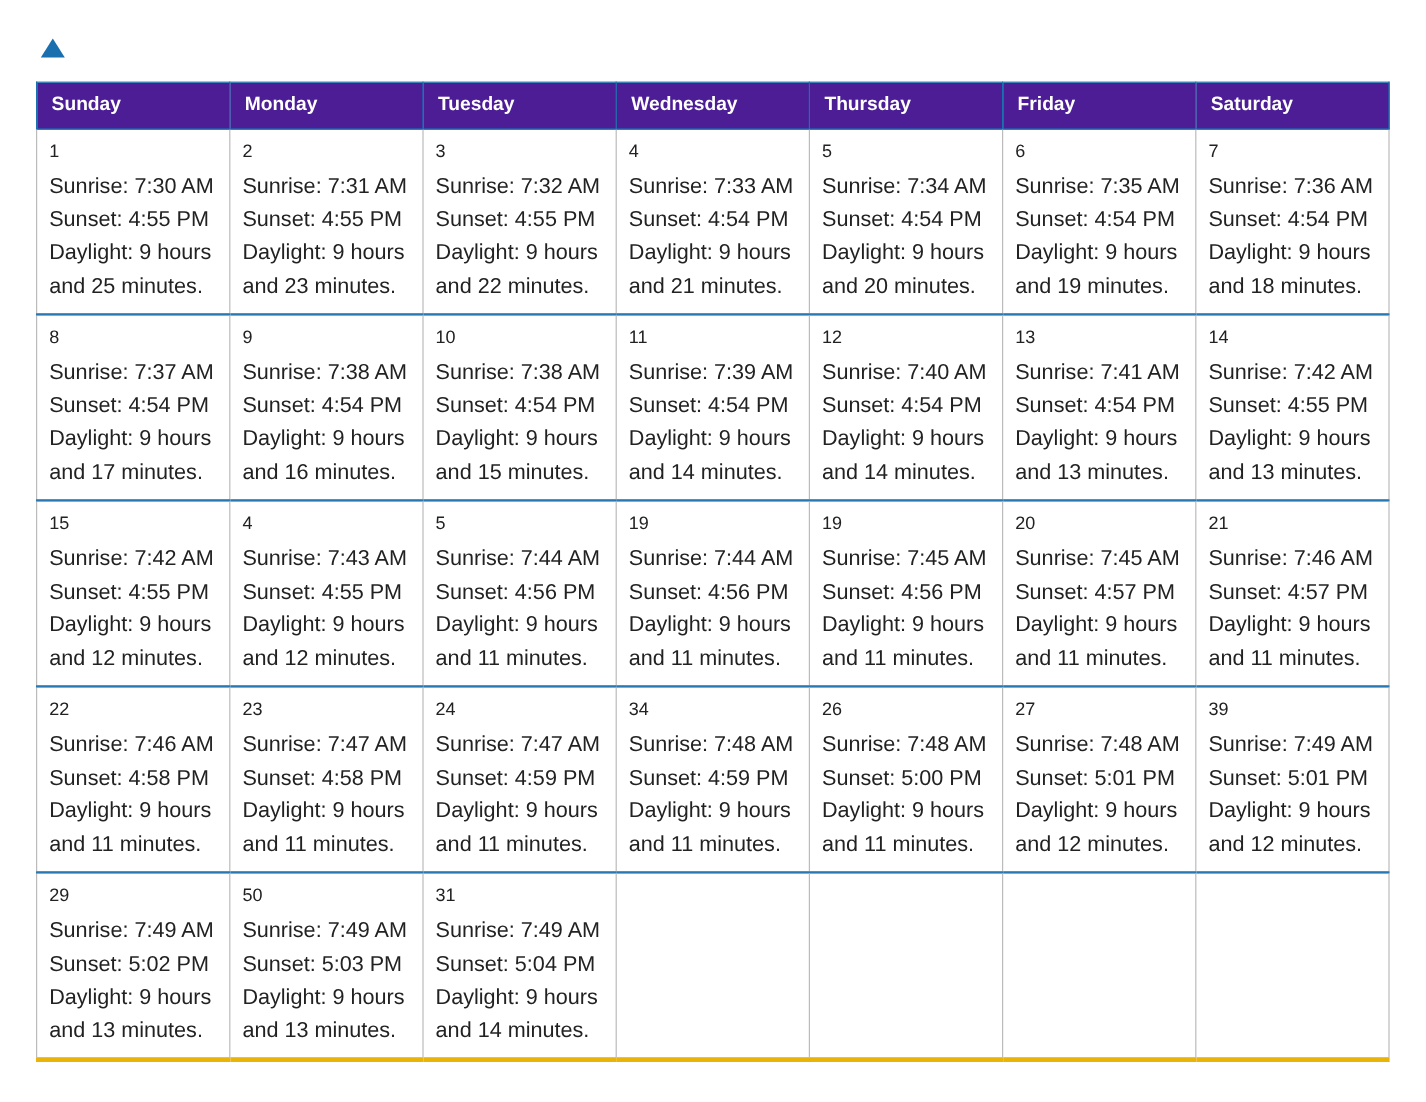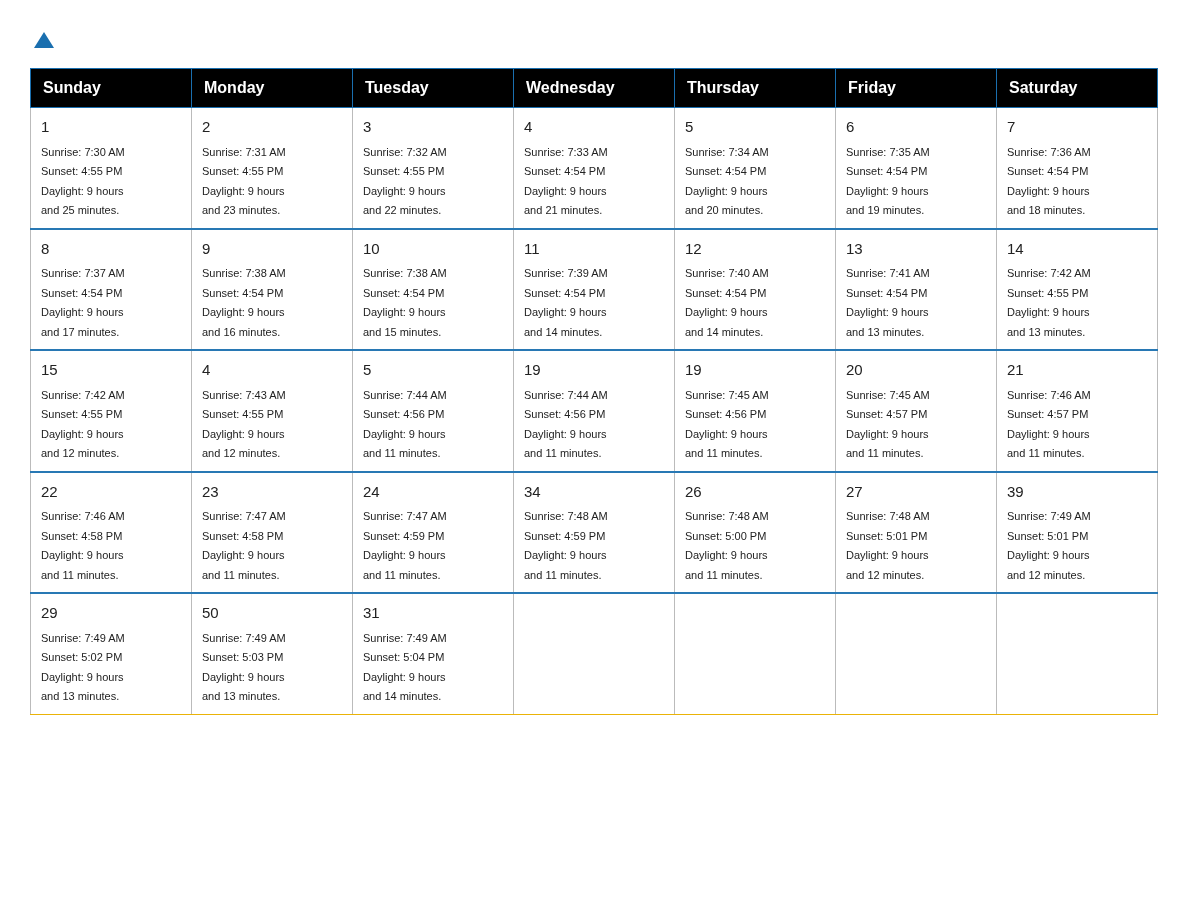--- a/index.html
+++ b/index.html
@@ -48,21 +48,21 @@
       font-size: 22px;
       color: #444;
       margin-top: 4px;
     }
     .calendar {
       width: 100%;
       border-collapse: collapse;
       border: 1px solid #999;
     }
     .calendar th {
-      background-color: #000000;
+      background-color: #4c1d95;
       color: #fff;
       font-size: 16px;
       font-weight: bold;
       padding: 10px 12px;
       text-align: left;
       border: 1px solid #1a6faf;
     }
     .calendar td {
       vertical-align: top;
       padding: 8px 10px;
@@ -70,30 +70,30 @@
       width: calc(100% / 7);
       min-height: 100px;
       font-size: 13px;
       line-height: 1.5;
       color: #222;
     }
     .calendar tr td {
       border-bottom: 2px solid #2878b4;
     }
     .calendar tr:last-child td {
-      border-bottom: 1px solid #eab308;
+      border-bottom: 4px solid #eab308;
     }
     .day-num {
       font-size: 15px;
       font-weight: normal;
       margin-bottom: 3px;
       display: block;
     }
     .day-info {
-      font-size: 11px;
+      font-size: 18px;
       color: #222;
       line-height: 1.55;
     }
     .empty-cell {
       background: #fff;
     }
   </style>
 </head>
 <body>
 

